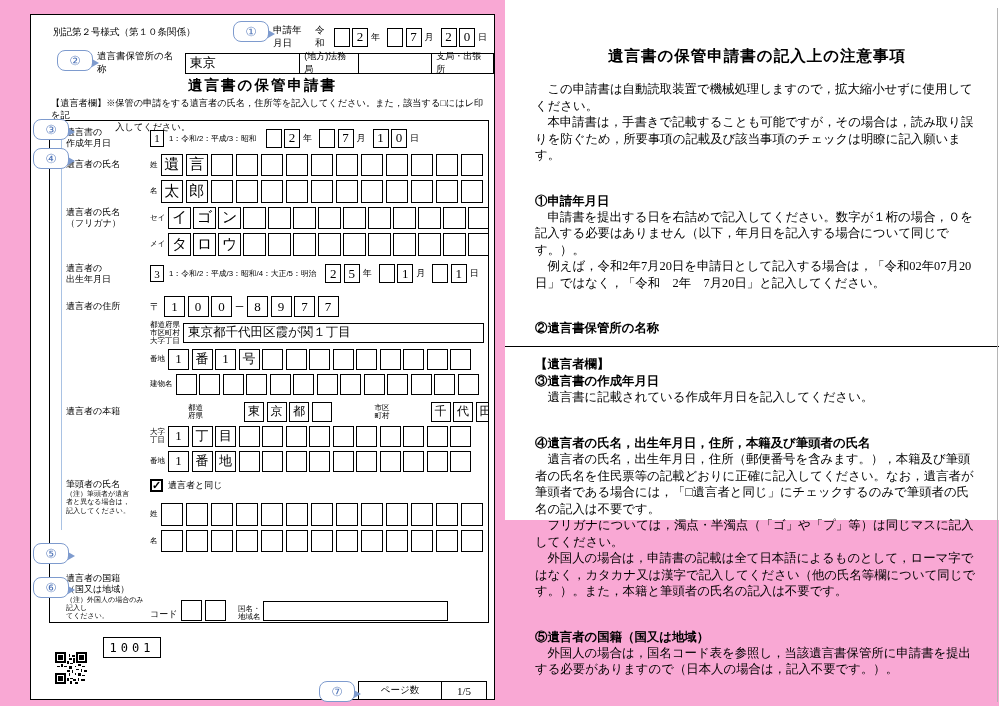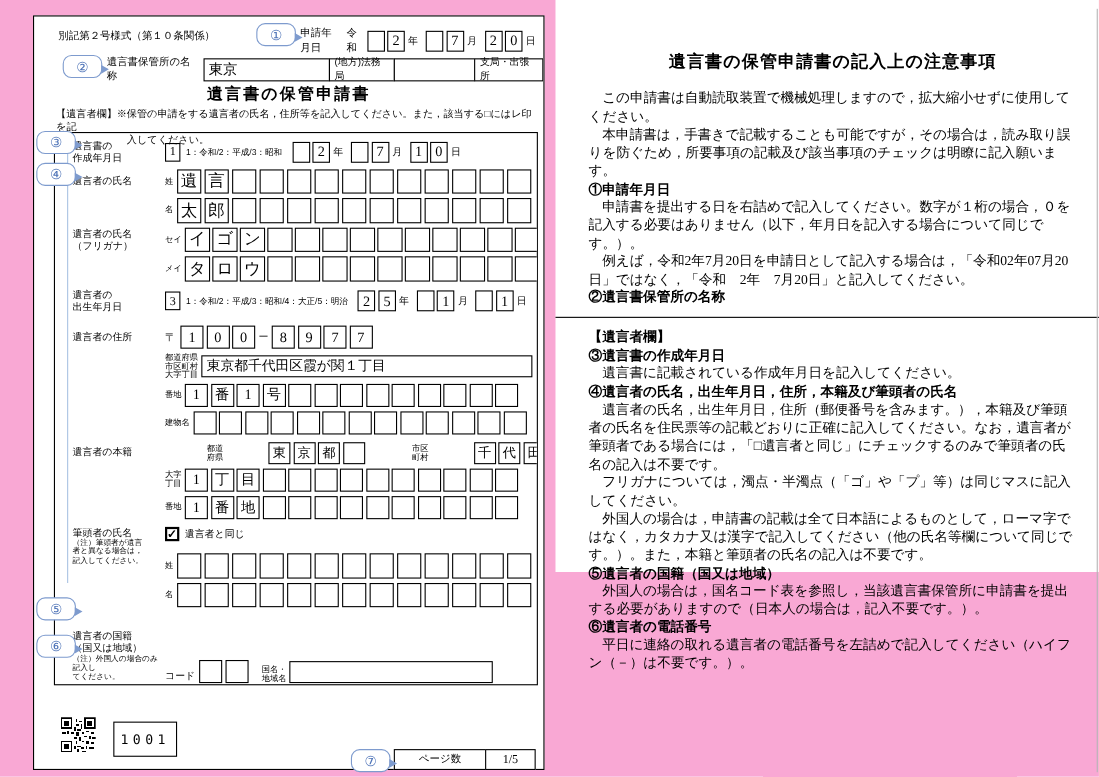--- a/index.html
+++ b/index.html
@@ -51,21 +51,21 @@
   .wide{border:1.2px solid #000;height:20px;box-sizing:border-box;display:flex;align-items:center;
         font-family:"Liberation Serif",serif;font-size:12.5px;padding-left:4px;background:#fff;}
   .postalmark{font-size:10px;margin-right:4px;}
   .dash{margin:0 3px;font-family:"Liberation Serif",serif;}
   .chk{width:13px;height:13px;border:2px solid #000;box-sizing:border-box;display:flex;
        align-items:center;justify-content:center;font-size:11px;font-weight:bold;
        margin-right:5px;flex-shrink:0;}
   .chklabel{font-size:9px;}
 
   .qr{position:absolute;left:24px;top:637px;}
-  .docnum{position:absolute;left:72px;top:641px;width:58px;height:32px;border:1.6px solid #000;
+  .docnum{position:absolute;left:72px;top:622px;width:58px;height:21px;border:1.6px solid #000;
           box-sizing:border-box;display:flex;align-items:center;justify-content:center;
           font-size:12px;letter-spacing:4px;font-family:"DejaVu Sans Mono",monospace;}
   .pagebox{position:absolute;left:328px;top:666px;display:flex;}
   .pagebox .pcell{border:1.4px solid #000;height:19px;box-sizing:border-box;display:flex;
           align-items:center;justify-content:center;margin-left:-1px;background:#fff;}
   .pagebox .pl{width:84px;font-size:9.5px;}
   .pagebox .pv{width:46px;font-size:11px;font-family:"Liberation Serif",serif;}
 
   .callout{position:absolute;width:34px;height:19px;border:1.4px solid #7e9bce;border-radius:8px;
            background:#fff;display:flex;align-items:center;justify-content:center;
@@ -75,21 +75,21 @@
            border-left:7px solid #7e9bce;}
   .bracket{position:absolute;width:4px;border-left:1.4px solid #a9c2e3;
            border-top:1.4px solid #a9c2e3;z-index:4;}
 
   
   .panel{position:absolute;left:505px;top:0;width:494px;height:520px;box-sizing:border-box;
          padding:46px 20px 0 30px;background:#fff;}
   .ititle{text-align:center;font-size:15.5px;font-weight:bold;letter-spacing:1px;margin-bottom:14px;}
   .ibody{font-family:"Liberation Serif",serif;font-size:12.4px;line-height:1.33;
          white-space:pre-line;}
-  .ihead{font-size:12.4px;font-weight:bold;margin-top:0;line-height:1.3;}
+  .ihead{font-size:12.4px;font-weight:bold;margin-top:29px;line-height:1.3;}
   .igroup{font-size:12.4px;font-weight:bold;margin-top:9px;}
   .divider{border-top:1.5px solid #000;margin:10px -20px 2px -30px;}
 </style>
 </head>
 <body>
 
 <div class="stage">
 
   <div class="page">
 

